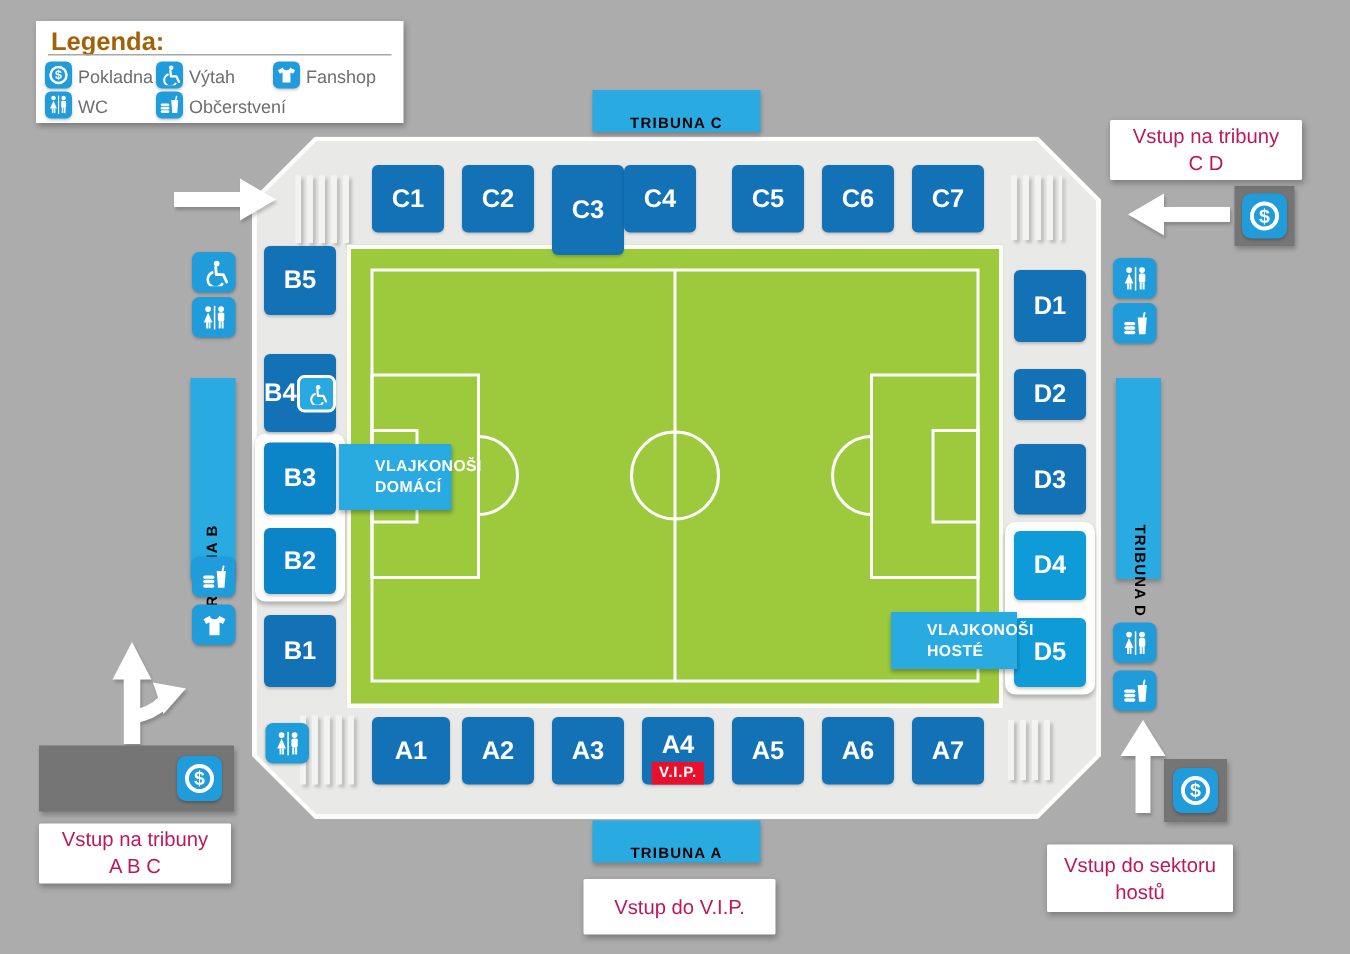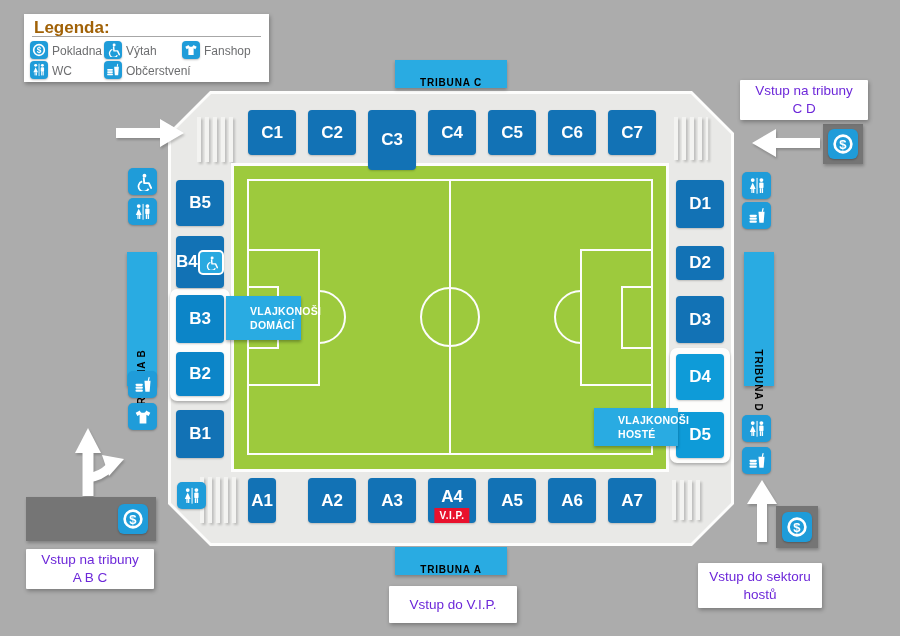--- a/index.html
+++ b/index.html
@@ -39,21 +39,21 @@
   .vert span{white-space:nowrap;}
   .rot-ccw span{transform:rotate(-90deg);}
   .rot-cw span{transform:rotate(90deg);}
 
   
   .icon{background:#1F9CD9;border-radius:5px;display:flex;align-items:center;justify-content:center;
     box-shadow:0 1px 2px rgba(0,0,0,.25);}
   .icon-28{width:29px;height:27px;}
 
   
-  .infobox{background:#fff;color:#6d28d9;font-size:13.5px;text-align:center;line-height:1.3;
+  .infobox{background:#fff;color:#be185d;font-size:13.5px;text-align:center;line-height:1.3;
     display:flex;flex-direction:column;align-items:center;justify-content:center;
     box-shadow:1px 2px 4px rgba(0,0,0,.3);border-radius:1px;padding:2px 4px;box-sizing:border-box;}
 
   
   .pad{background:#757575;box-shadow:1px 2px 3px rgba(0,0,0,.25);}
 
   
   .flag{background:#29ABE2;color:#fff;font-weight:bold;font-size:10.5px;line-height:1.35;
     display:flex;flex-direction:column;justify-content:center;padding-left:24px;letter-spacing:.3px;
     box-shadow:0 2px 3px rgba(0,0,0,.3);box-sizing:border-box;}
@@ -136,34 +136,34 @@
 
   <div class="abs sec" style="left:248px;top:110px;width:48px;height:45px">
       <span>C1</span>
     </div>
   <div class="abs sec" style="left:308px;top:110px;width:48px;height:45px">
       <span>C2</span>
     </div>
   <div class="abs sec" style="left:368px;top:110px;width:48px;height:60px">
       <span>C3</span>
     </div>
-  <div class="abs sec" style="left:428px;top:110px;width:48px;height:45px">
+  <div class="abs sec" style="left:416px;top:110px;width:48px;height:45px">
       <span>C4</span>
     </div>
   <div class="abs sec" style="left:488px;top:110px;width:48px;height:45px">
       <span>C5</span>
     </div>
   <div class="abs sec" style="left:548px;top:110px;width:48px;height:45px">
       <span>C6</span>
     </div>
   <div class="abs sec" style="left:608px;top:110px;width:48px;height:45px">
       <span>C7</span>
     </div>
 
-  <div class="abs sec" style="left:248px;top:478px;width:28px;height:45px">
+  <div class="abs sec" style="left:248px;top:478px;width:52px;height:45px">
       <span>A1</span>
     </div>
   <div class="abs sec" style="left:308px;top:478px;width:48px;height:45px">
       <span>A2</span>
     </div>
   <div class="abs sec" style="left:368px;top:478px;width:48px;height:45px">
       <span>A3</span>
     </div>
   <div class="abs sec sec-col" style="left:428px;top:478px;width:48px;height:45px">
     <span style="margin-bottom:8px">A4</span>
@@ -172,21 +172,21 @@
   <div class="abs sec" style="left:488px;top:478px;width:48px;height:45px">
       <span>A5</span>
     </div>
   <div class="abs sec" style="left:548px;top:478px;width:48px;height:45px">
       <span>A6</span>
     </div>
   <div class="abs sec" style="left:608px;top:478px;width:48px;height:45px">
       <span>A7</span>
     </div>
 
-  <div class="abs sec" style="left:176px;top:180px;width:48px;height:46px">
+  <div class="abs sec" style="left:176px;top:164px;width:48px;height:46px">
       <span>B5</span>
     </div>
   <div class="abs sec sec-col" style="left:176px;top:236px;width:48px;height:52px">
     <span>B4</span>
     <div class="b4-access">
       <svg viewBox="0 0 16 16" width="14" height="14">
           <use href="#sym-access"></use>
         </svg>
     </div>
   </div>

